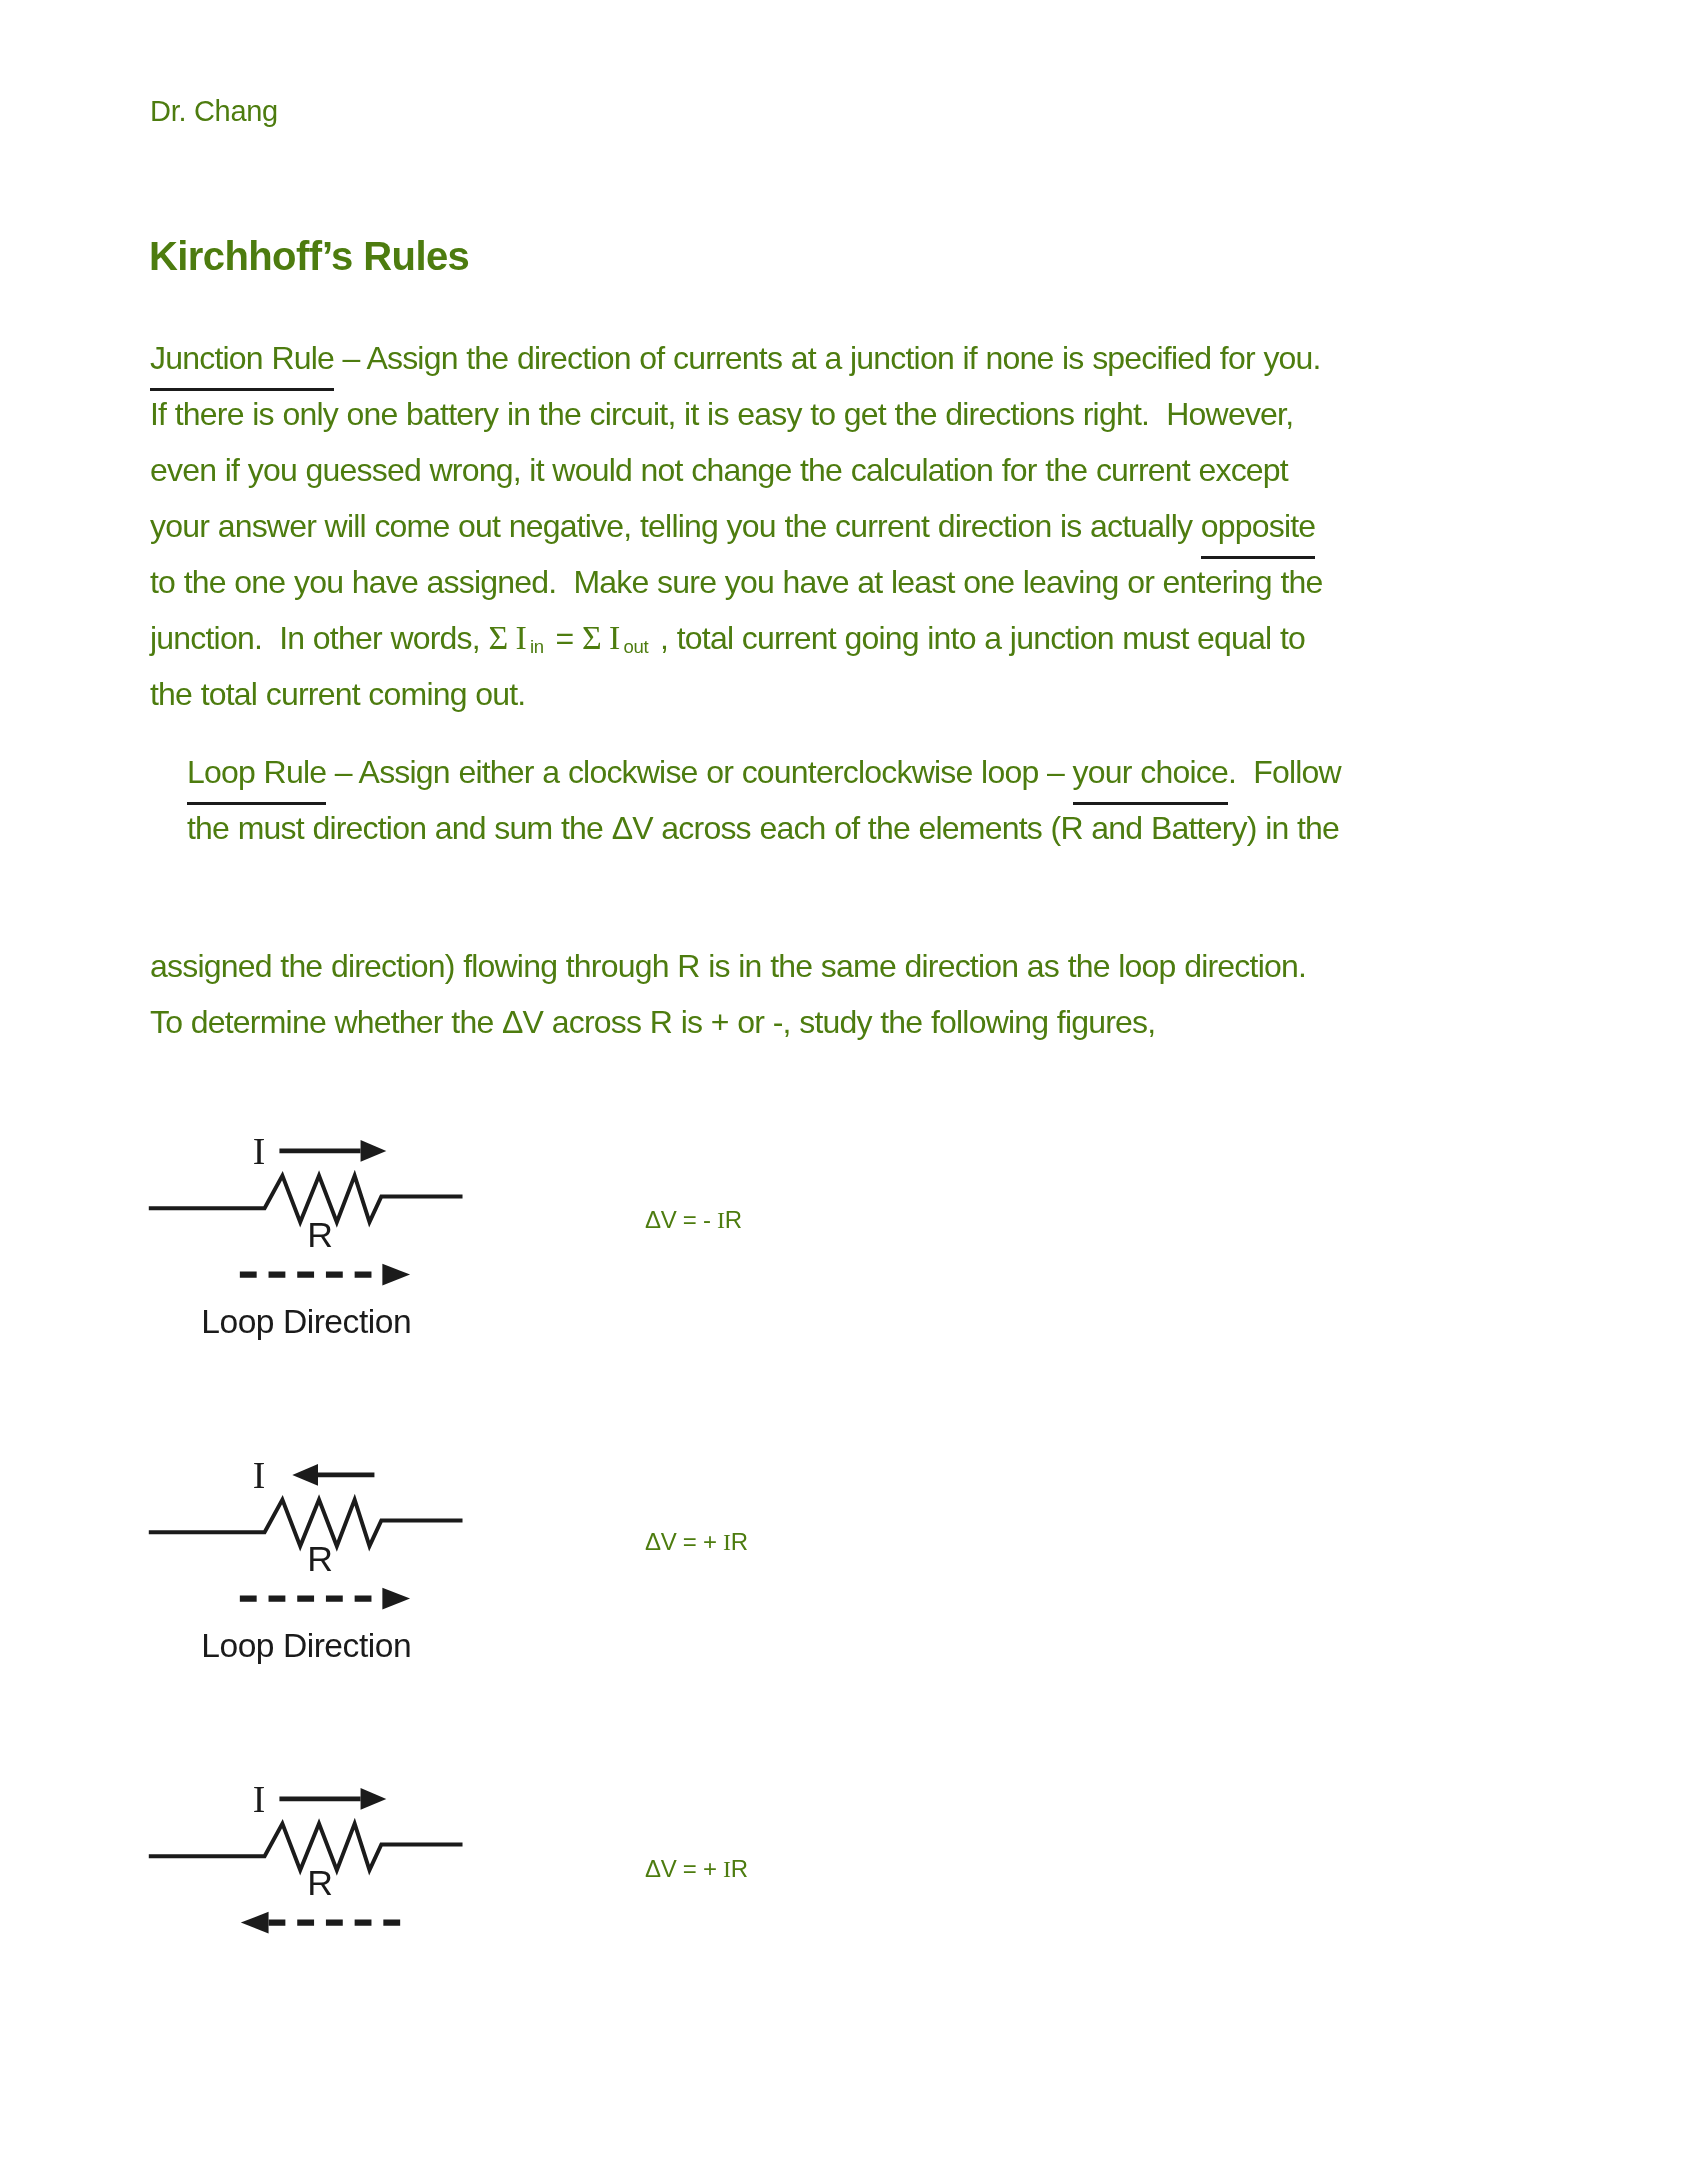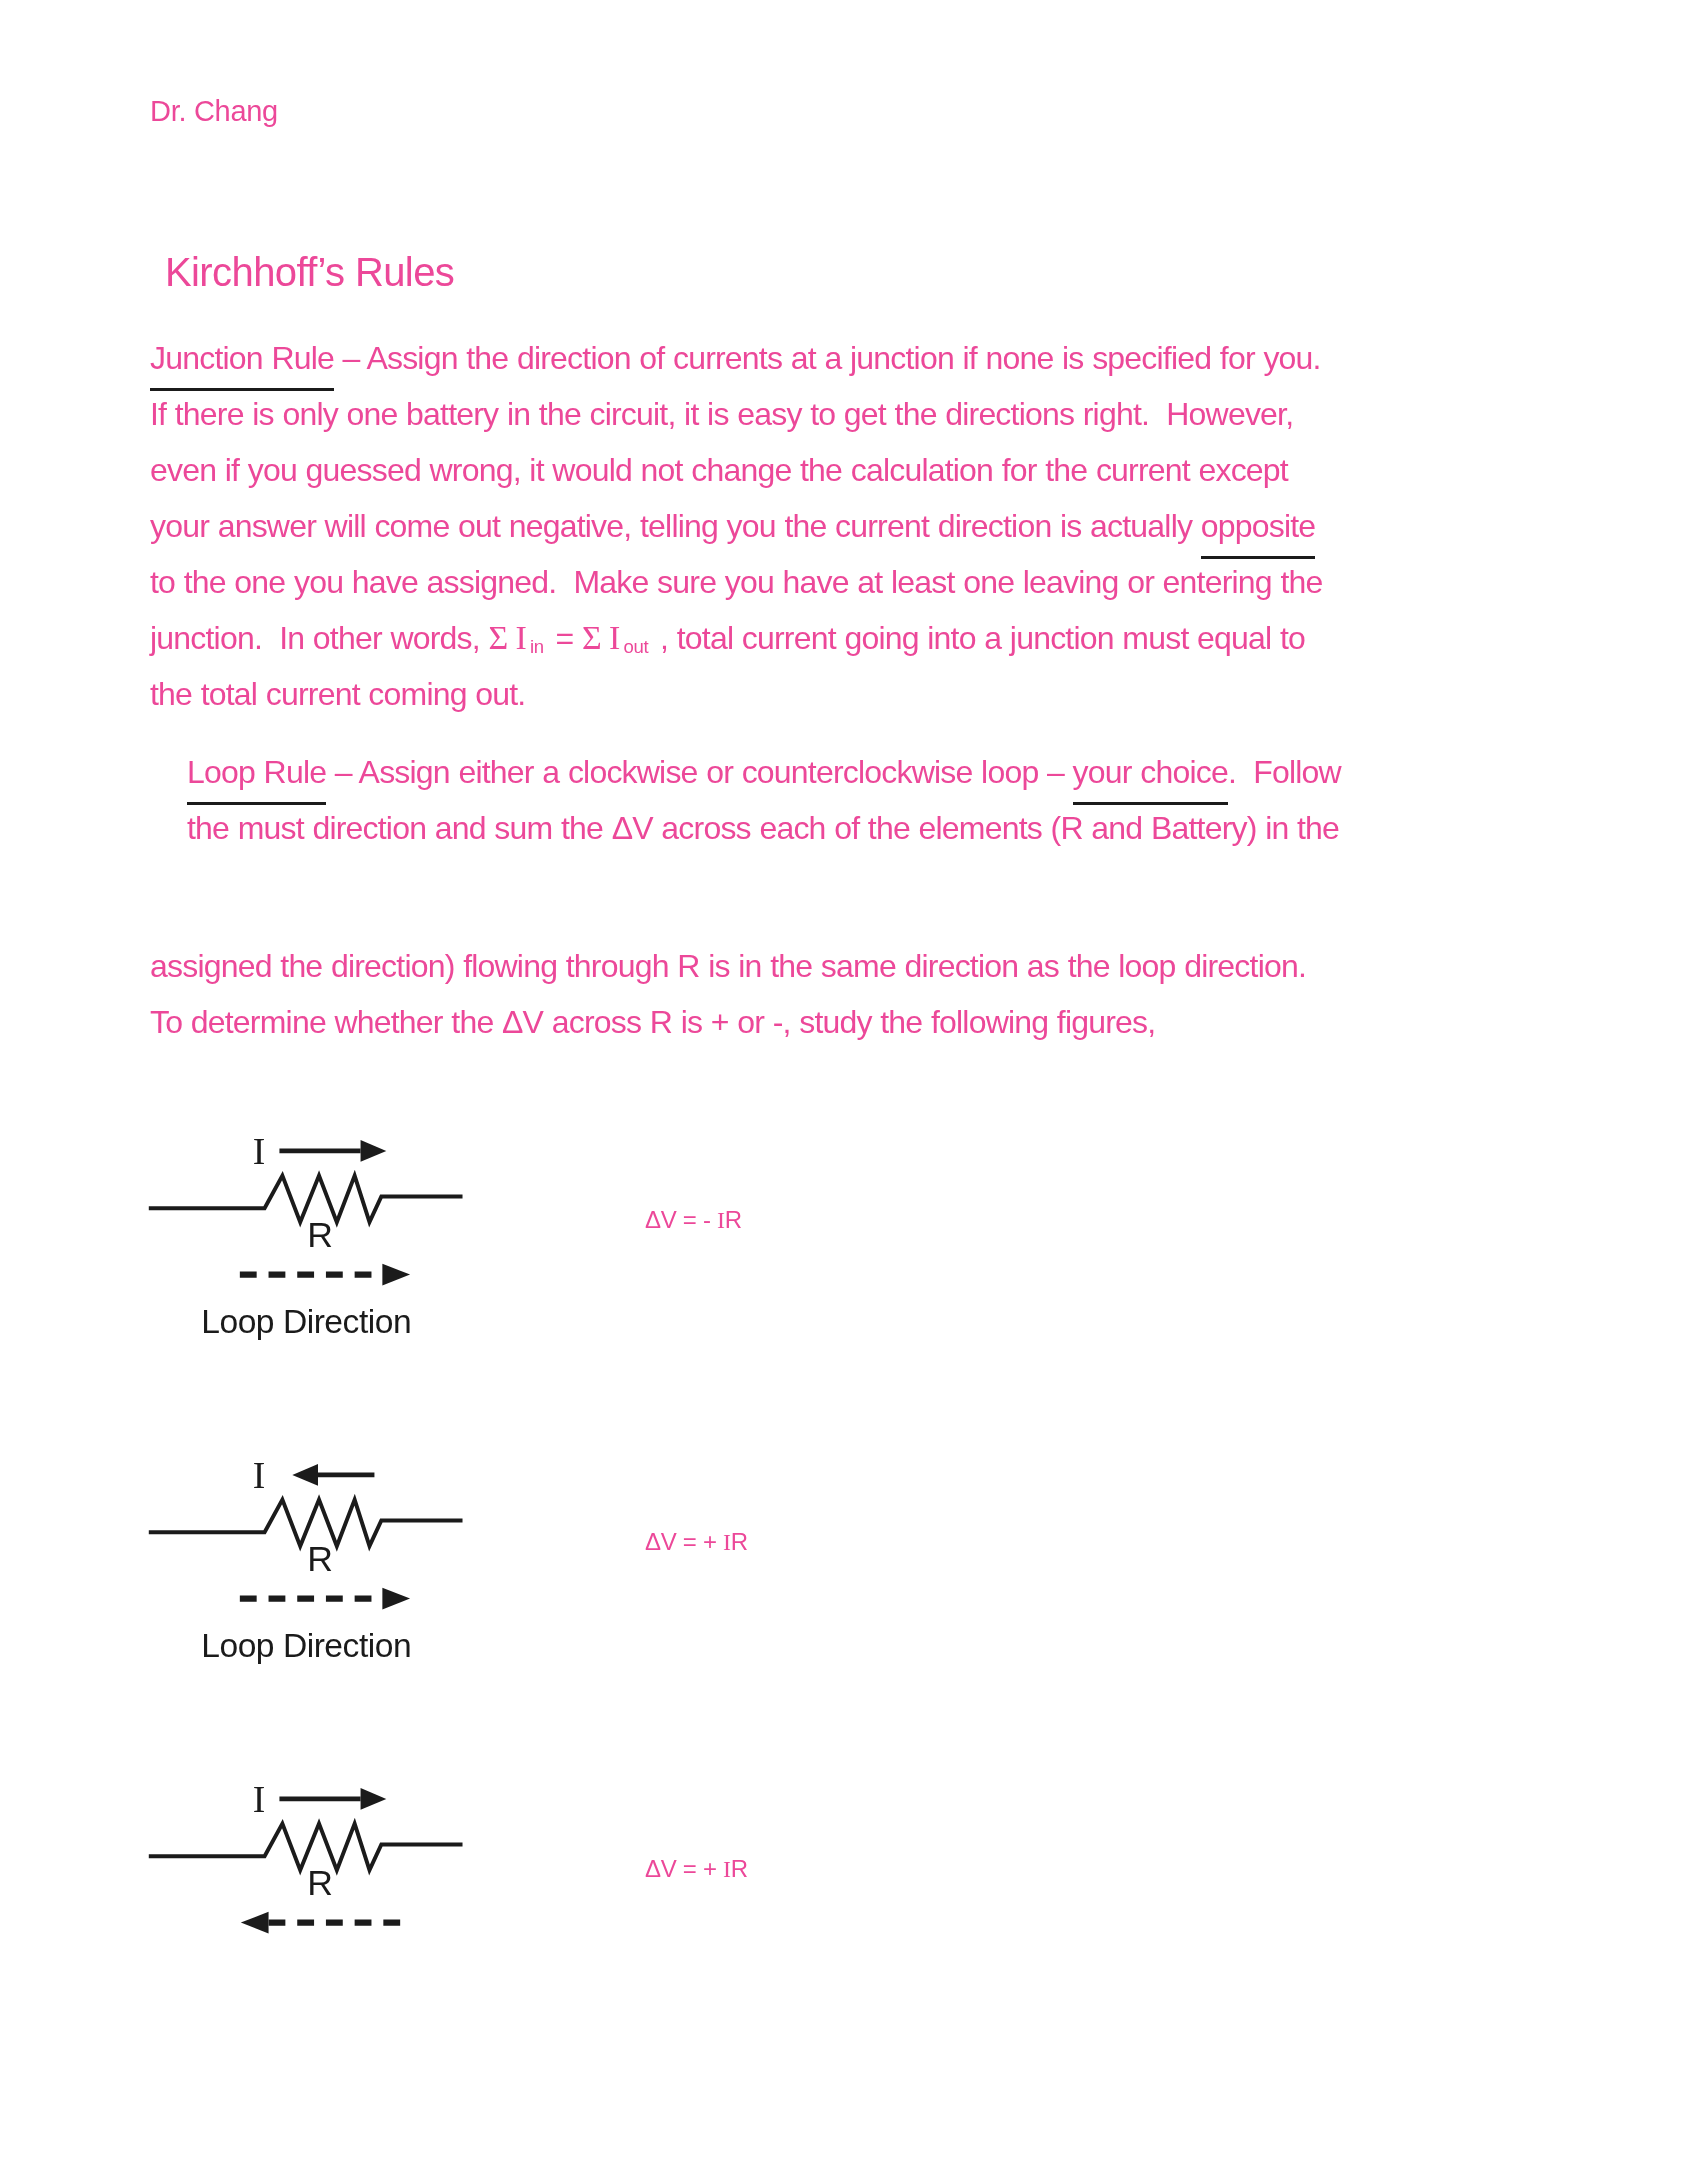--- a/index.html
+++ b/index.html
@@ -2,21 +2,21 @@
 <html><head>
 <meta charset="utf-8">
 <style>
   html,body{margin:0;padding:0;background:#e8e8e8;}
   .page{
     position:relative;
     width:1683px;
     height:2178px;
     background:#ffffff;
     font-family:"Liberation Sans", sans-serif;
-    color:#ec4899;
+    color:#4d7c0f;
     overflow:hidden;
   }
   .author{
     position:absolute;
     left:150px; top:95px;
     font-size:29px;
     letter-spacing:-0.3px;
     line-height:1.15;
     white-space:nowrap;
   }
@@ -75,21 +75,21 @@
   }
   .equation .serif{
     font-family:"Liberation Serif", serif;
   }
 </style>
 </head>
 <body>
 
 <div class="page">
   <div class="author">Dr. Chang</div>
-  <h1 class="title" style="font-weight:normal;margin:16px;">Kirchhoff’s Rules</h1>
+  <h1 class="title" style="font-weight:bold;margin:0;">Kirchhoff’s Rules</h1>
   <div>
       <div class="para" style="top: 330px;">
         <div class="line"><span class="seg u">Junction Rule</span><span class="seg"> – Assign the direction of currents at a junction if none is specified for you.</span></div>
         <div class="line"><span class="seg">If there is only one battery in the circuit, it is easy to get the directions right.&nbsp; However,</span></div>
         <div class="line"><span class="seg">even if you guessed wrong, it would not change the calculation for the current except</span></div>
         <div class="line"><span class="seg">your answer will come out negative, telling you the current direction is actually </span><span class="seg u">opposite</span></div>
         <div class="line"><span class="seg">to the one you have assigned.&nbsp; Make sure you have at least one leaving or entering the</span></div>
         <div class="line"><span class="seg">junction.&nbsp; In other words, </span><span class="seg serif">Σ I</span><span class="seg sub">in</span><span class="seg"> = </span><span class="seg serif">Σ I</span><span class="seg sub">out</span><span class="seg"> , total current going into a junction must equal to</span></div>
         <div class="line"><span class="seg">the total current coming out.</span></div>
       </div>

